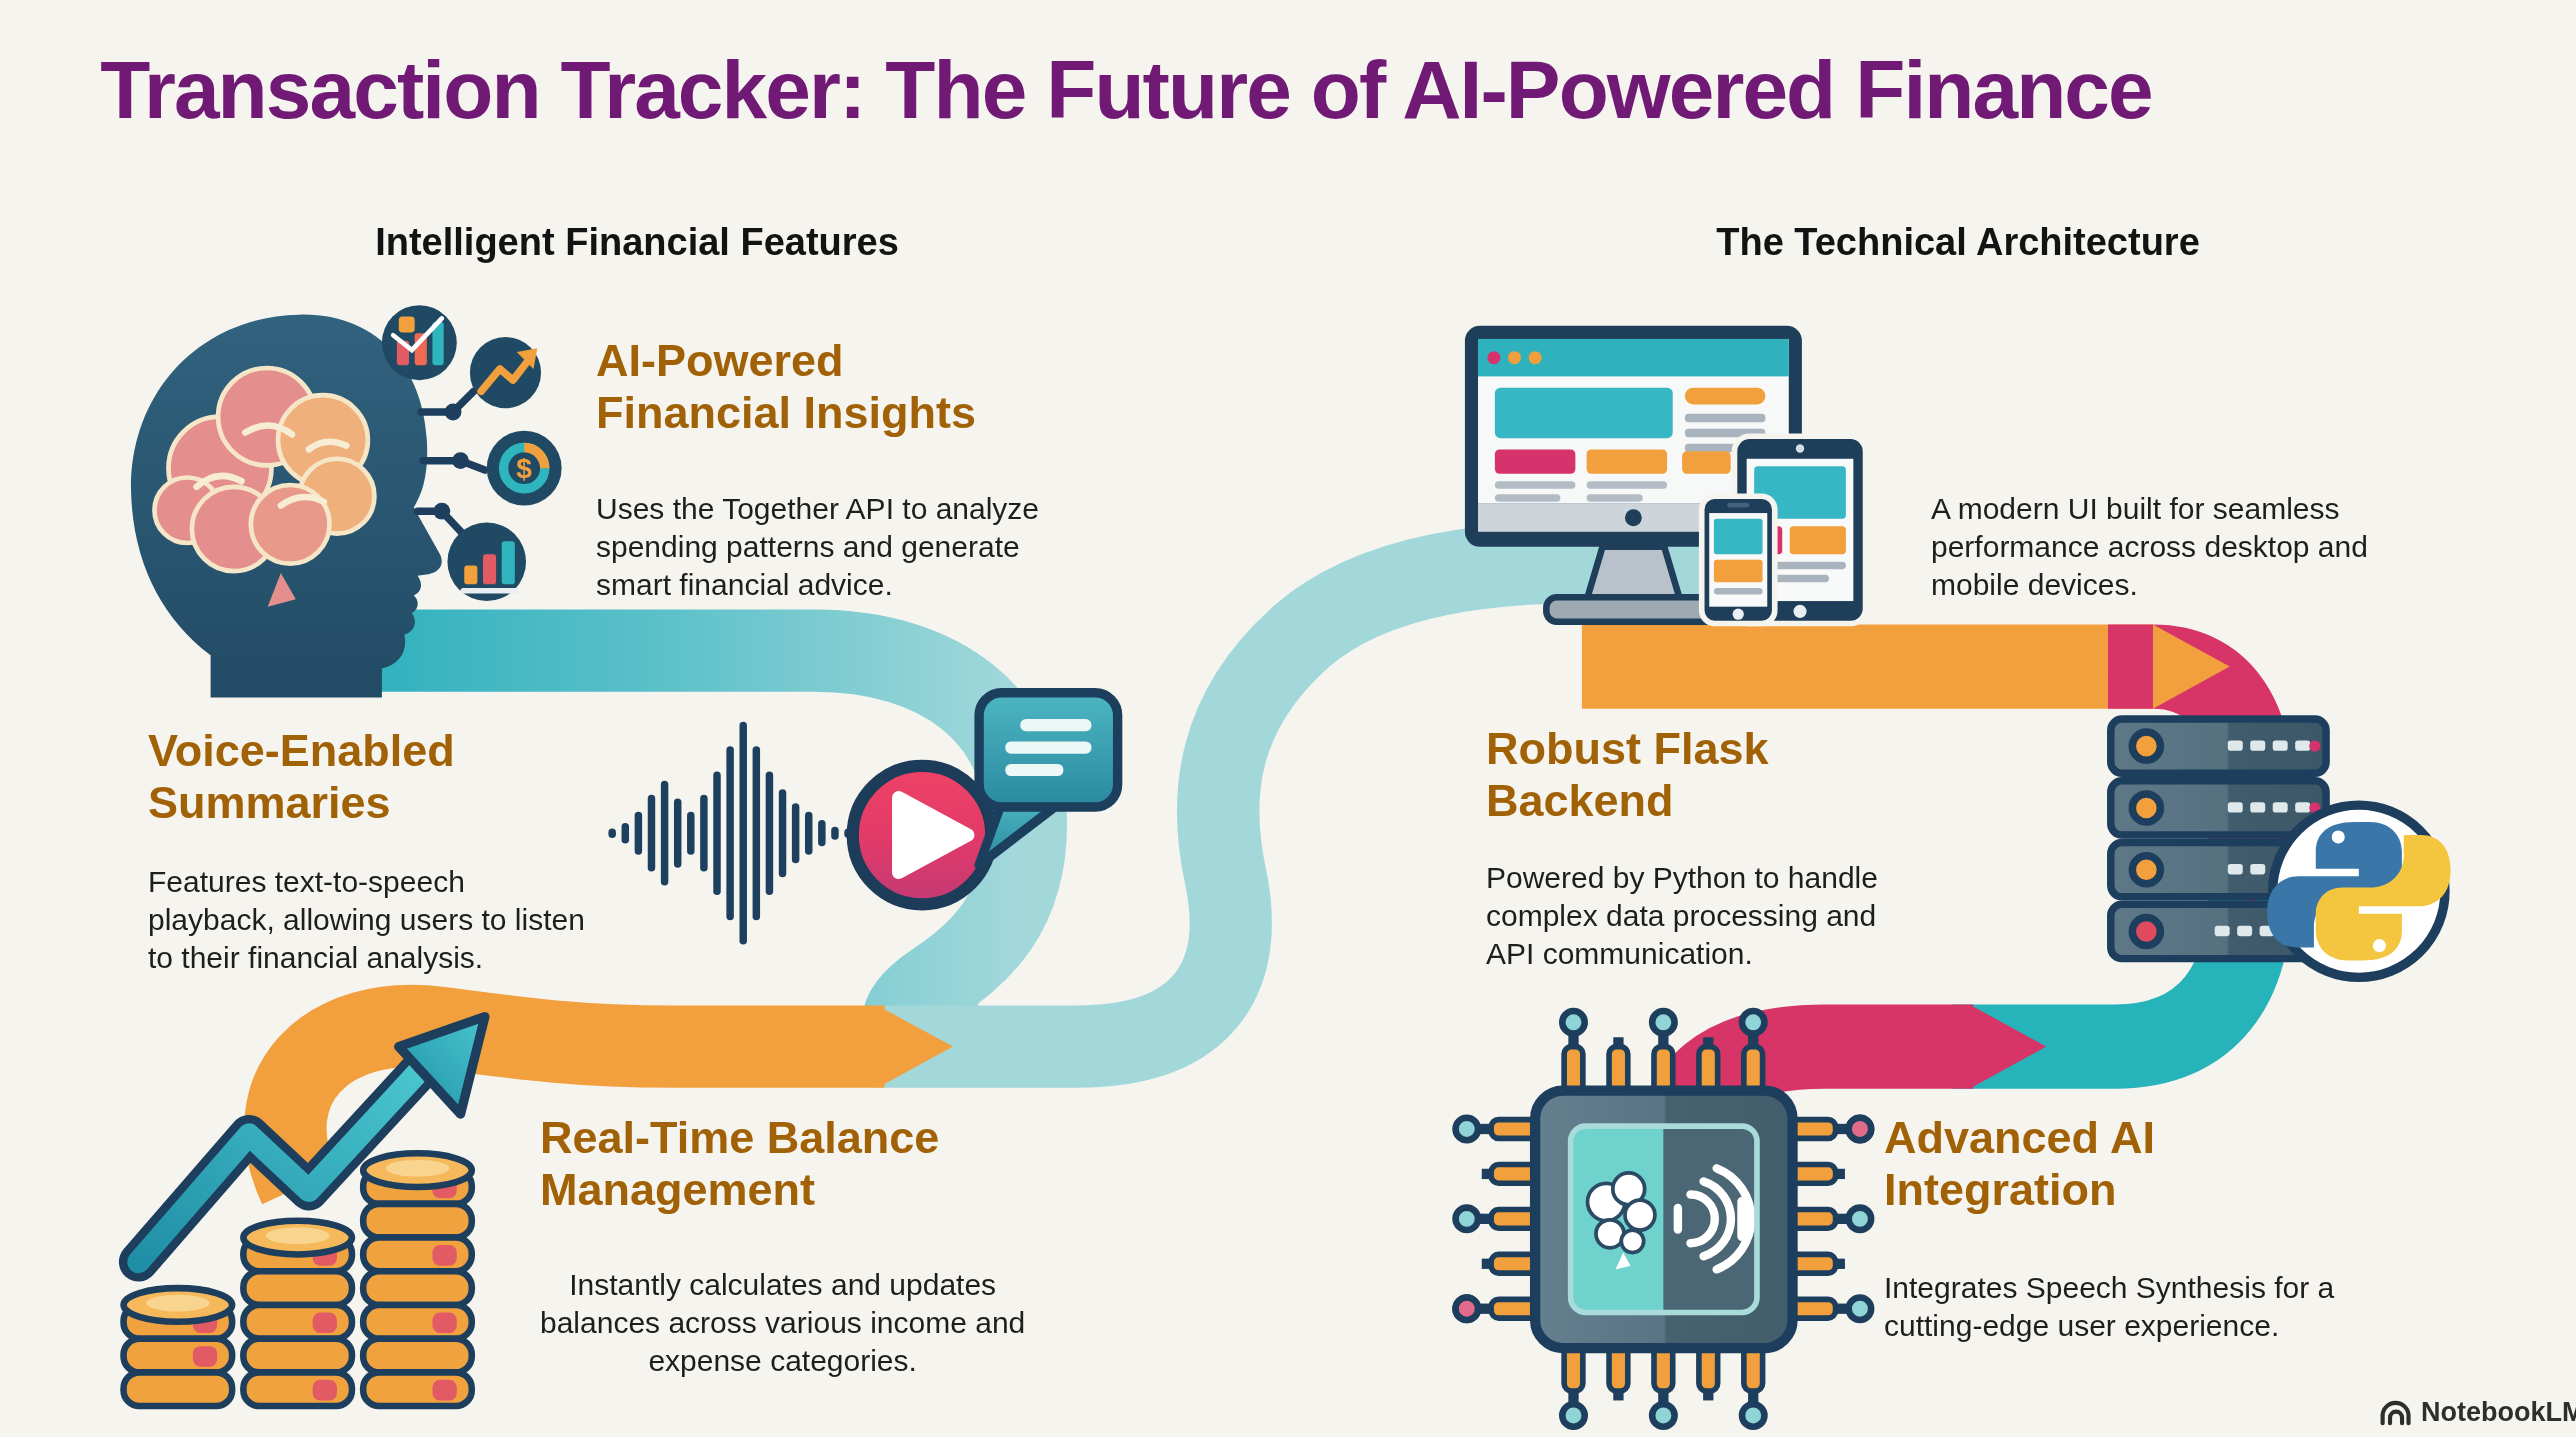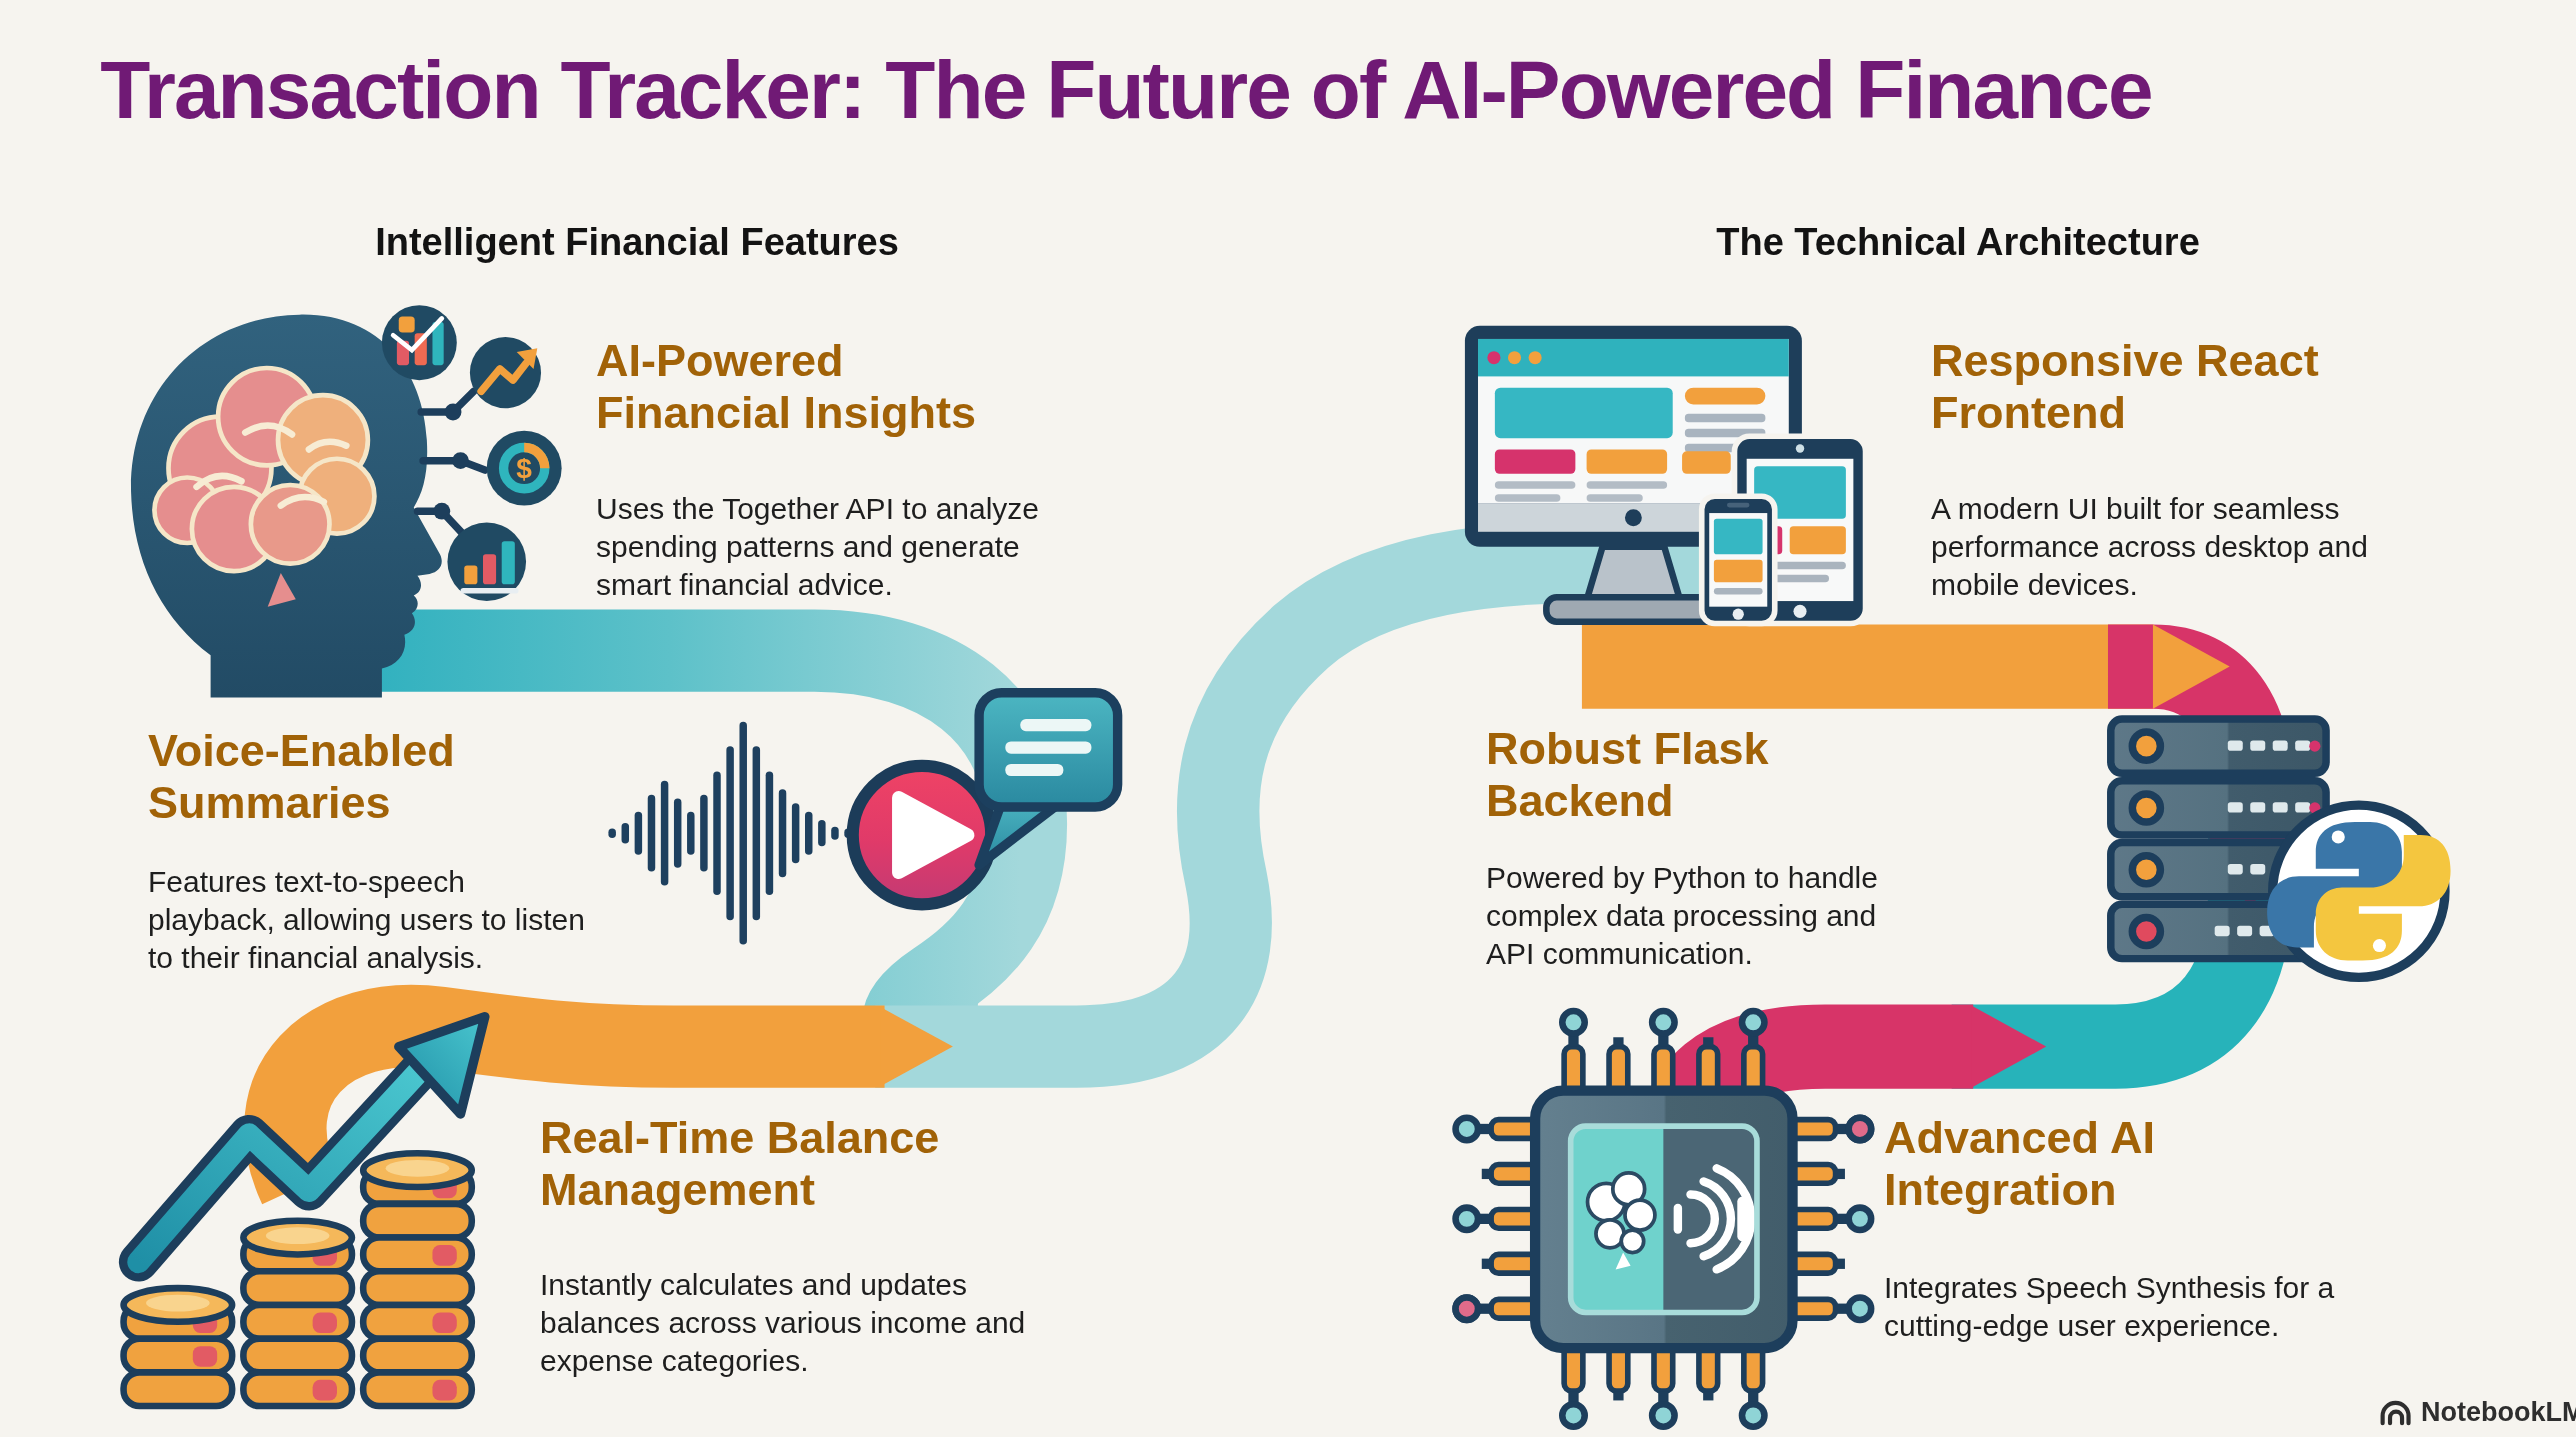--- a/index.html
+++ b/index.html
@@ -382,26 +382,24 @@
 smart financial advice.</div>
 
 <div class="txt fbody" style="left:148px;top:863px;">Features text-to-speech
 playback, allowing users to listen
 to their financial analysis.</div>
 <div class="txt fhead" style="left:148px;top:725px;">Voice-Enabled
 Summaries</div>
 
 <div class="txt fhead" style="left:540px;top:1112px;">Real-Time Balance
 Management</div>
-<div class="txt fbody" style="left:540px;top:1266px;">Instantly calculates and updates
+<div class="txt fbody" style="left:540px;top:1266px;text-align:center;">Instantly calculates and updates
 balances across various income and
 expense categories.</div>
 
-<div class="txt fhead" style="left:1931px;top:335px;">Responsive React
-Frontend</div>
 <div class="txt fbody" style="left:1931px;top:490px;">A modern UI built for seamless
 performance across desktop and
 mobile devices.</div>
 
 <div class="txt fhead" style="left:1486px;top:723px;">Robust Flask
 Backend</div>
 <div class="txt fbody" style="left:1486px;top:859px;">Powered by Python to handle
 complex data processing and
 API communication.</div>
 

